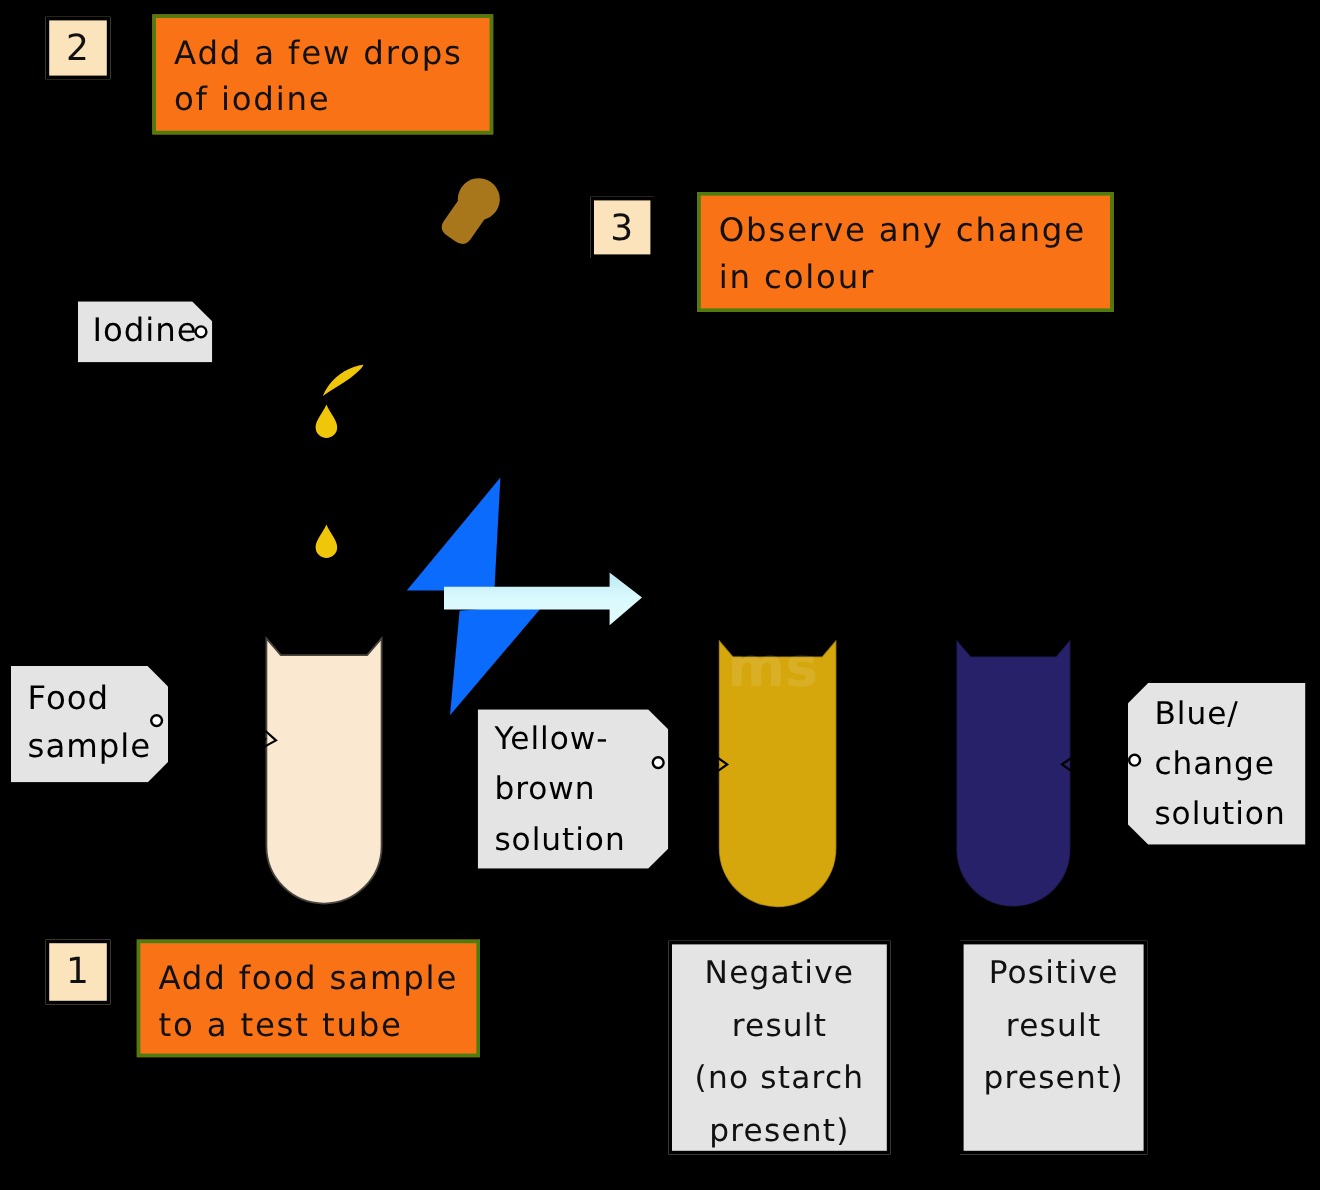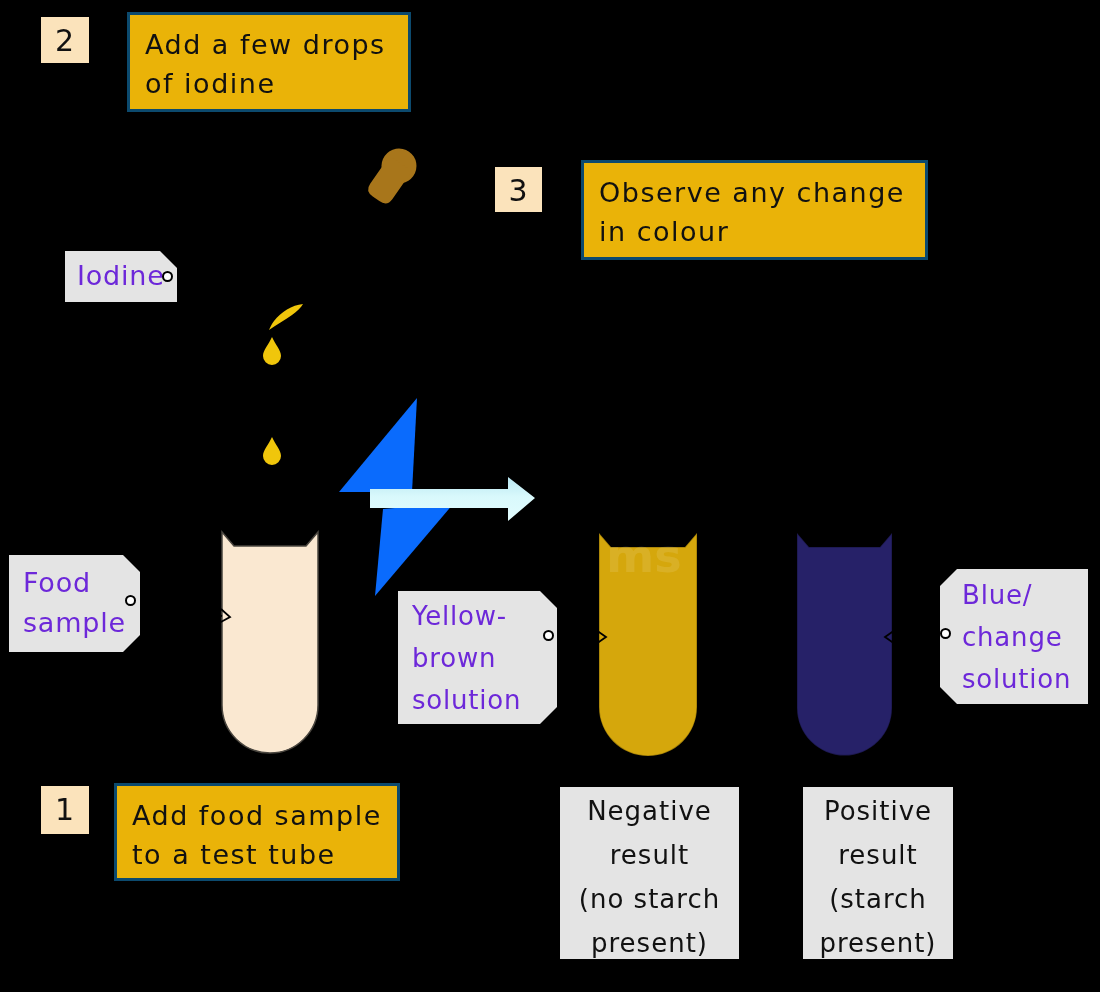--- a/index.html
+++ b/index.html
@@ -8,27 +8,27 @@
     font-family:"DejaVu Sans",sans-serif;color:#111;
   }
   .stage svg{position:absolute;left:0;top:0;}
   
   .stepnum{
     position:absolute;background:#fbe3bb;border:3px solid #000;box-sizing:border-box;
     text-align:center;font-size:30px;line-height:47px;letter-spacing:1px;
   }
   
   .stepbox{
-    position:absolute;background:#eab308;border:3px solid #0c4a6e;box-sizing:border-box;
+    position:absolute;background:#f97316;border:3px solid #4d7c0f;box-sizing:border-box;
     font-size:27px;line-height:39px;letter-spacing:1.5px;padding:10px 8px 0 15px;
     white-space:nowrap;
   }
   
   .tag{
-    position:absolute;background:#e4e4e4;box-sizing:border-box;color:#6d28d9;
+    position:absolute;background:#e4e4e4;box-sizing:border-box;color:#000000;
     font-size:26px;letter-spacing:0.8px;white-space:nowrap;
   }
   .tag.clip-right{clip-path:polygon(0 0,calc(100% - 17px) 0,100% 17px,100% calc(100% - 17px),calc(100% - 17px) 100%,0 100%);}
   .tag.clip-right-top{clip-path:polygon(0 0,calc(100% - 17px) 0,100% 17px,100% 100%,0 100%);}
   .tag.clip-left{clip-path:polygon(17px 0,100% 0,100% 100%,17px 100%,0 calc(100% - 17px),0 17px);}
   .eyelet{
     position:absolute;width:7px;height:7px;border:2px solid #000;border-radius:50%;
     background:#fff;z-index:5;
   }
   
@@ -125,17 +125,16 @@
 
   <div class="resultbox" style="left:557px;top:784px;width:185px;height:178px;">
     <div>Negative</div>
     <div>result</div>
     <div>(no starch</div>
     <div>present)</div>
   </div>
   <div class="resultbox" style="left:800px;top:784px;width:156px;height:178px;">
     <div>Positive</div>
     <div>result</div>
-    <div>(starch</div>
     <div>present)</div>
   </div>
 
 </div>
 
 </body></html>

